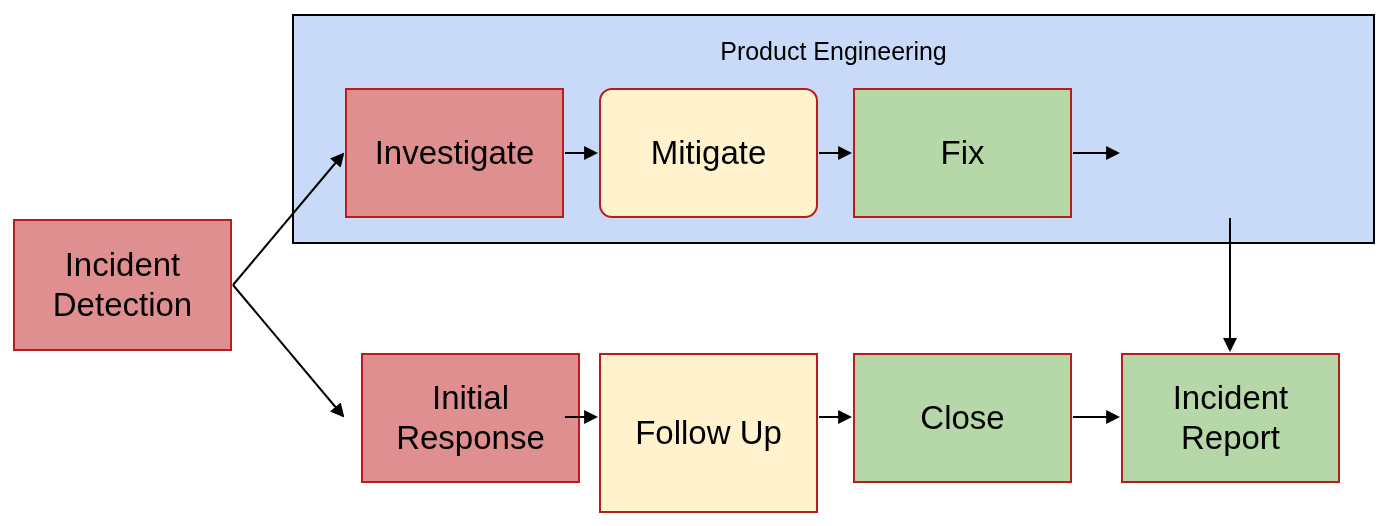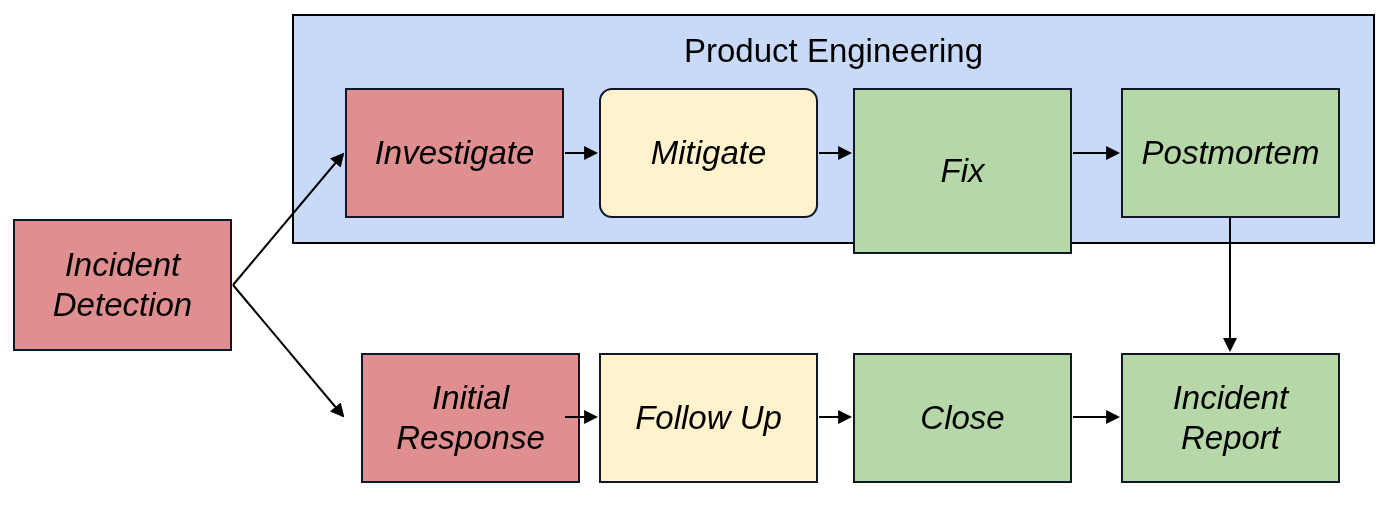--- a/index.html
+++ b/index.html
@@ -16,47 +16,46 @@
   .lane {
     position: absolute;
     box-sizing: border-box;
     border: 2px solid #000000;
     z-index: 1;
   }
   .lane-pe   { left: 292px; top: 14px;  width: 1083px; height: 230px; }
   .lane-sup  { left: 292px; top: 275px; width: 1083px; height: 244px; }
   .lane-title {
     text-align: center;
-    font-size: 33px;
+    font-size: 25px;
     line-height: 40px;
     color: #000000;
   }
   .lane-pe  .lane-title { padding-top: 15px; }
   .lane-sup .lane-title { padding-top: 19px; }
   .node {
     position: absolute;
     box-sizing: border-box;
-    border: 2px solid #0f172a;
+    border: 2px solid #b91c1c;
     display: flex;
     align-items: center;
     justify-content: center;
     text-align: center;
     font-size: 33px;
     line-height: 1.22;
     white-space: pre-line;
     z-index: 2;
-    font-style: italic;
   }
   .n-detect   { left: 13px;   top: 219px; width: 219px; height: 132px; }
   .n-invest   { left: 345px;  top: 88px;  width: 219px; height: 130px; }
   .n-mitigate { left: 599px;  top: 88px;  width: 219px; height: 130px; border-radius: 13px; }
-  .n-fix      { left: 853px;  top: 88px;  width: 219px; height: 166px; }
+  .n-fix      { left: 853px;  top: 88px;  width: 219px; height: 130px; }
   .n-postm    { left: 1121px; top: 88px;  width: 219px; height: 130px; }
   .n-initresp { left: 345px;  top: 353px; width: 219px; height: 130px; margin-left: 16px; }
-  .n-followup { left: 599px;  top: 353px; width: 219px; height: 130px; }
+  .n-followup { left: 599px;  top: 353px; width: 219px; height: 160px; }
   .n-close    { left: 853px;  top: 353px; width: 219px; height: 130px; }
   .n-report   { left: 1121px; top: 353px; width: 219px; height: 130px; }
   svg.edges {
     position: absolute;
     left: 0; top: 0;
     width: 1386px; height: 526px;
     z-index: 5;
     pointer-events: none;
   }
   svg.edges line { stroke: #000000; stroke-width: 2; }
@@ -76,23 +75,20 @@
   </div>
 
   <div class="node n-invest" style="background-color: rgb(223, 143, 144);">
     <span>Investigate</span>
   </div>
   <div class="node n-mitigate" style="background-color: rgb(255, 242, 204);">
     <span>Mitigate</span>
   </div>
   <div class="node n-fix" style="background-color: rgb(182, 215, 168);">
     <span>Fix</span>
-  </div>
-  <div class="node n-postm" style="background-color: rgb(182, 215, 168);">
-    <span>Postmortem</span>
   </div>
 
   <div class="node n-initresp" style="background-color: rgb(223, 143, 144);">
     <span>Initial
 Response</span>
   </div>
   <div class="node n-followup" style="background-color: rgb(255, 242, 204);">
     <span>Follow Up</span>
   </div>
   <div class="node n-close" style="background-color: rgb(182, 215, 168);">

